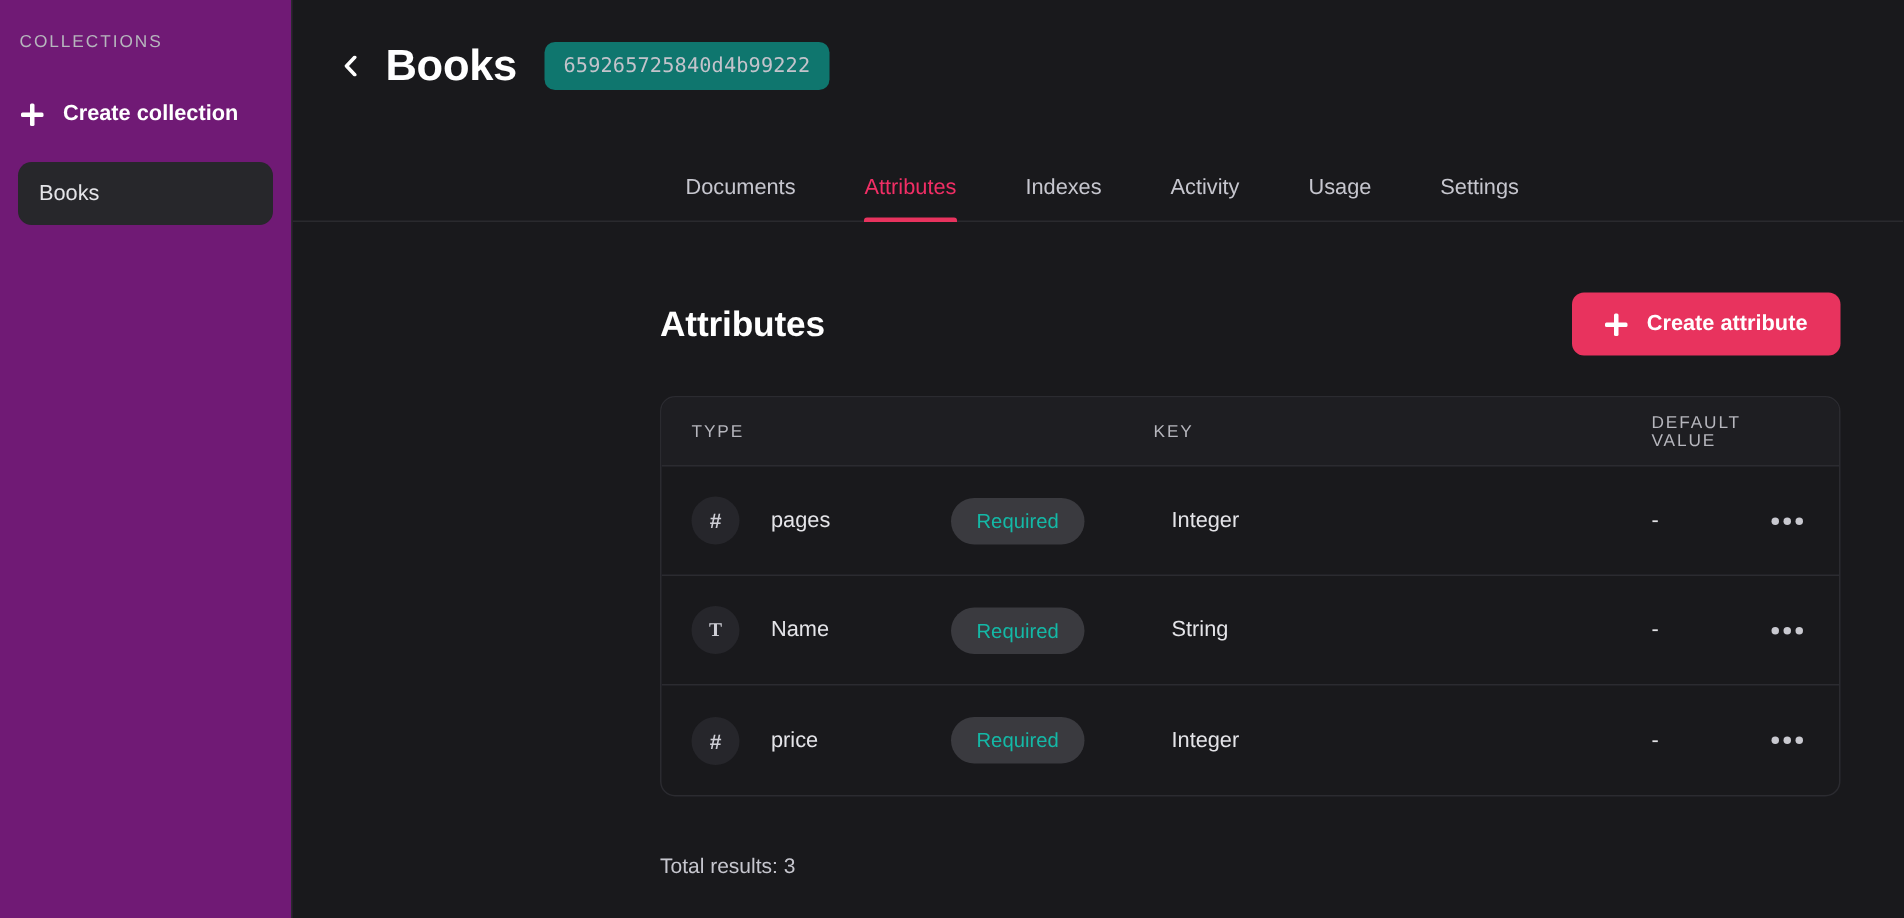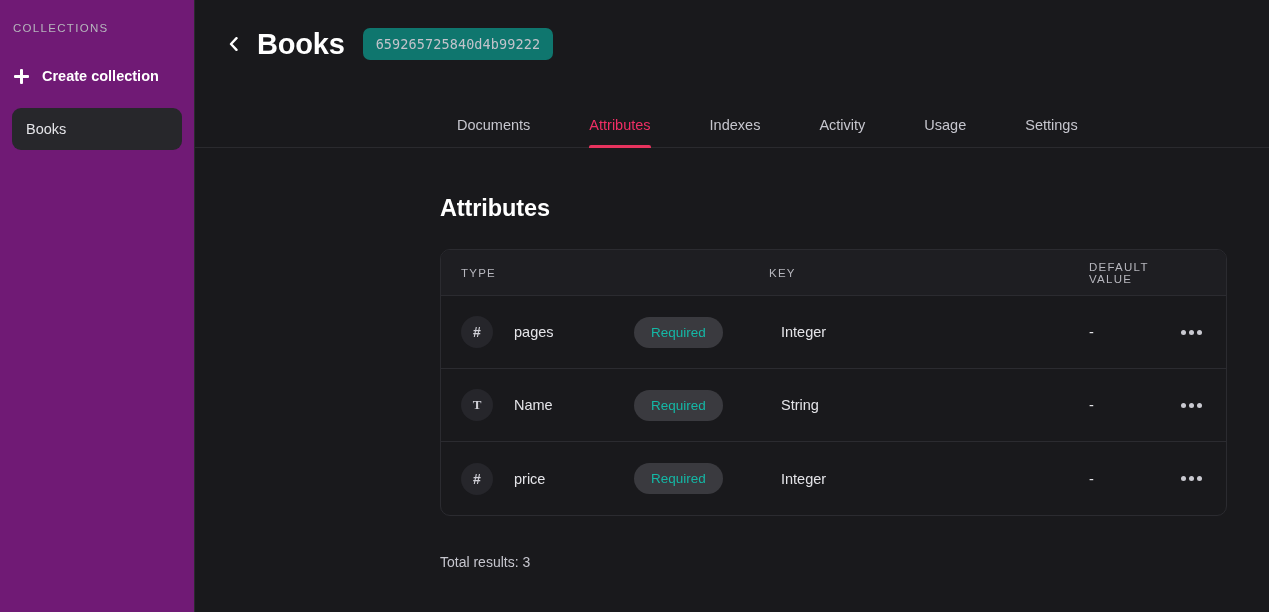--- a/index.html
+++ b/index.html
@@ -84,21 +84,21 @@
     font-size: 13.5px;
     font-family: "DejaVu Sans Mono", monospace;
     letter-spacing: 0.1px;
     cursor: pointer;
     margin-left: 4px;
   }
 
   .tabs {
     display: flex;
     align-items: flex-end;
-    gap: 15px;
+    gap: 2px;
     margin-top: 40px;
     padding-left: 262px;
     border-bottom: 1px solid #2a2a2e;
     height: 48px;
   }
   .tab {
     color: #c6c6ce;
     font-size: 14.5px;
     padding: 0 0 14px 0;
     margin-right: 44px;
@@ -153,21 +153,21 @@
     padding: 0 20px;
     border-bottom: 1px solid #2b2b30;
   }
   .th {
     font-size: 11.5px;
     letter-spacing: 1.25px;
     color: #b6b6bd;
   }
   .c-key { width: 320px; flex: 0 0 320px; }
   .c-type { width: 308px; flex: 0 0 308px; }
-  .c-default { flex: 1; }
+  .c-default { flex: 1; margin-left: 12px; }
   .c-act { width: 56px; flex: 0 0 56px; display: flex; justify-content: flex-end; }
 
   .row {
     display: flex; align-items: center;
     height: 73px;
     padding: 0 20px;
     border-bottom: 1px solid #2b2b30;
   }
   .row:last-child { border-bottom: none; }
 
@@ -253,20 +253,24 @@
       <div class="tab"><span>Indexes</span></div>
       <div class="tab"><span>Activity</span></div>
       <div class="tab"><span>Usage</span></div>
       <div class="tab"><span>Settings</span></div>
     </nav>
 
     <div class="content">
 
       <div class="section-head">
         <h2 class="section-title">Attributes</h2>
+        <button class="primary-btn">
+          <span class="plus-ic"></span>
+          <span>Create attribute</span>
+        </button>
       </div>
 
       <div class="card">
 
         <div class="thead">
           <div class="th c-type">TYPE</div>
           <div class="th c-key">KEY</div>
           <div class="th c-default">DEFAULT VALUE</div>
           <div class="th c-act"></div>
         </div>

